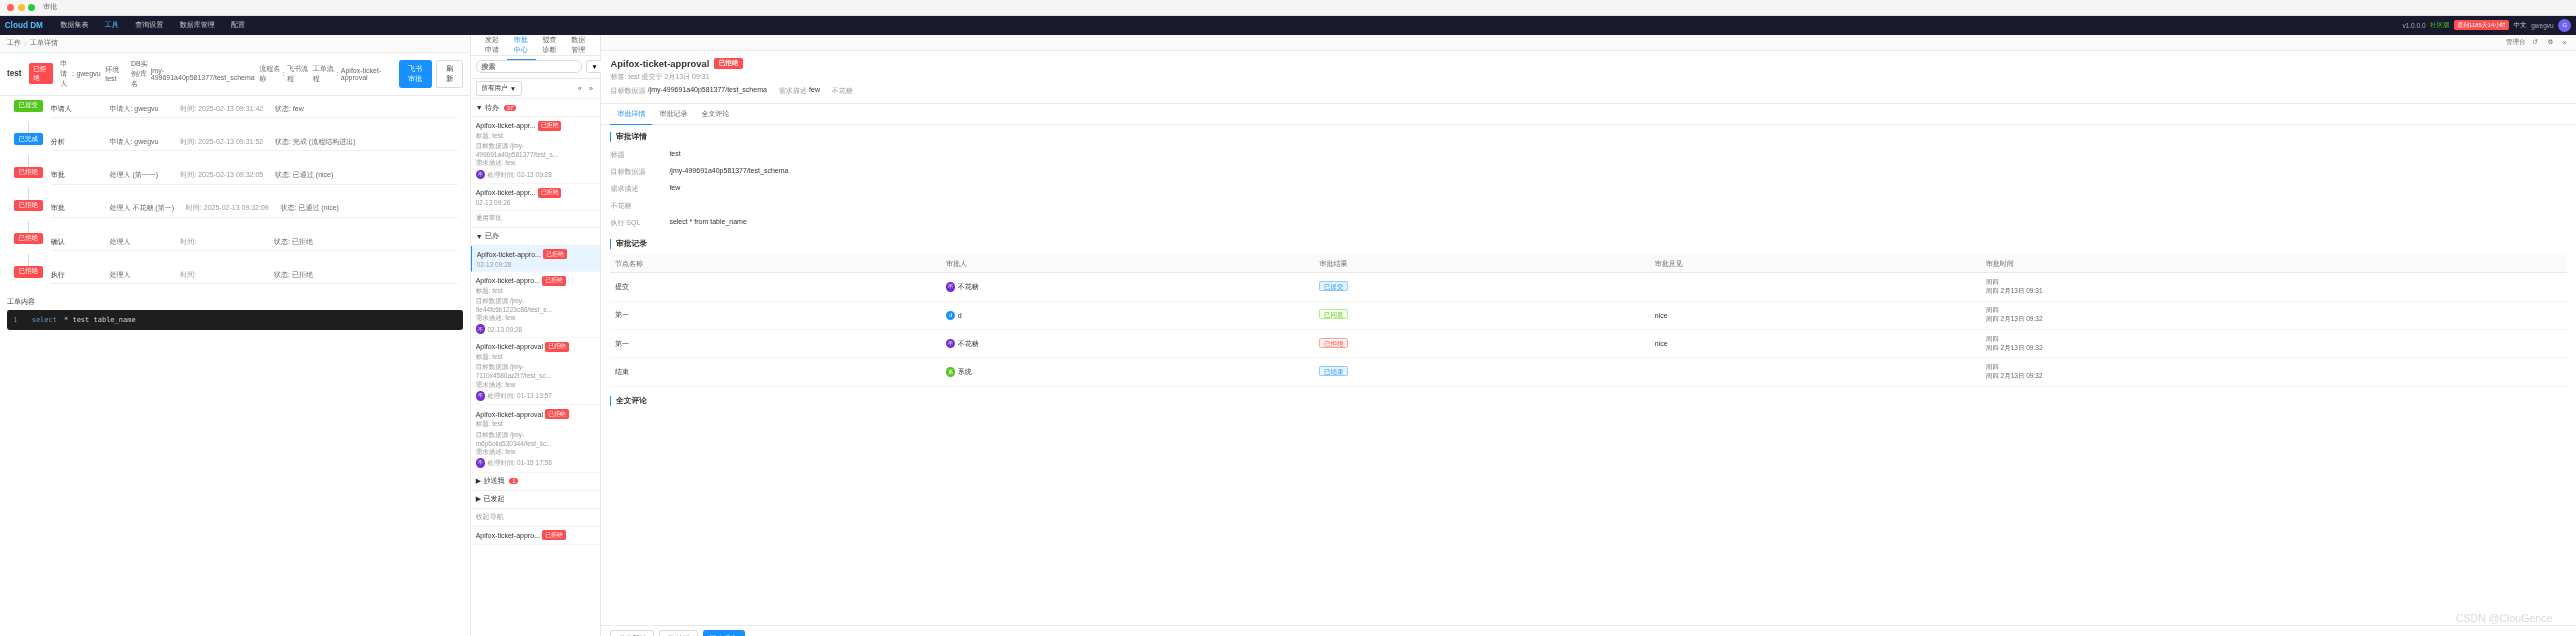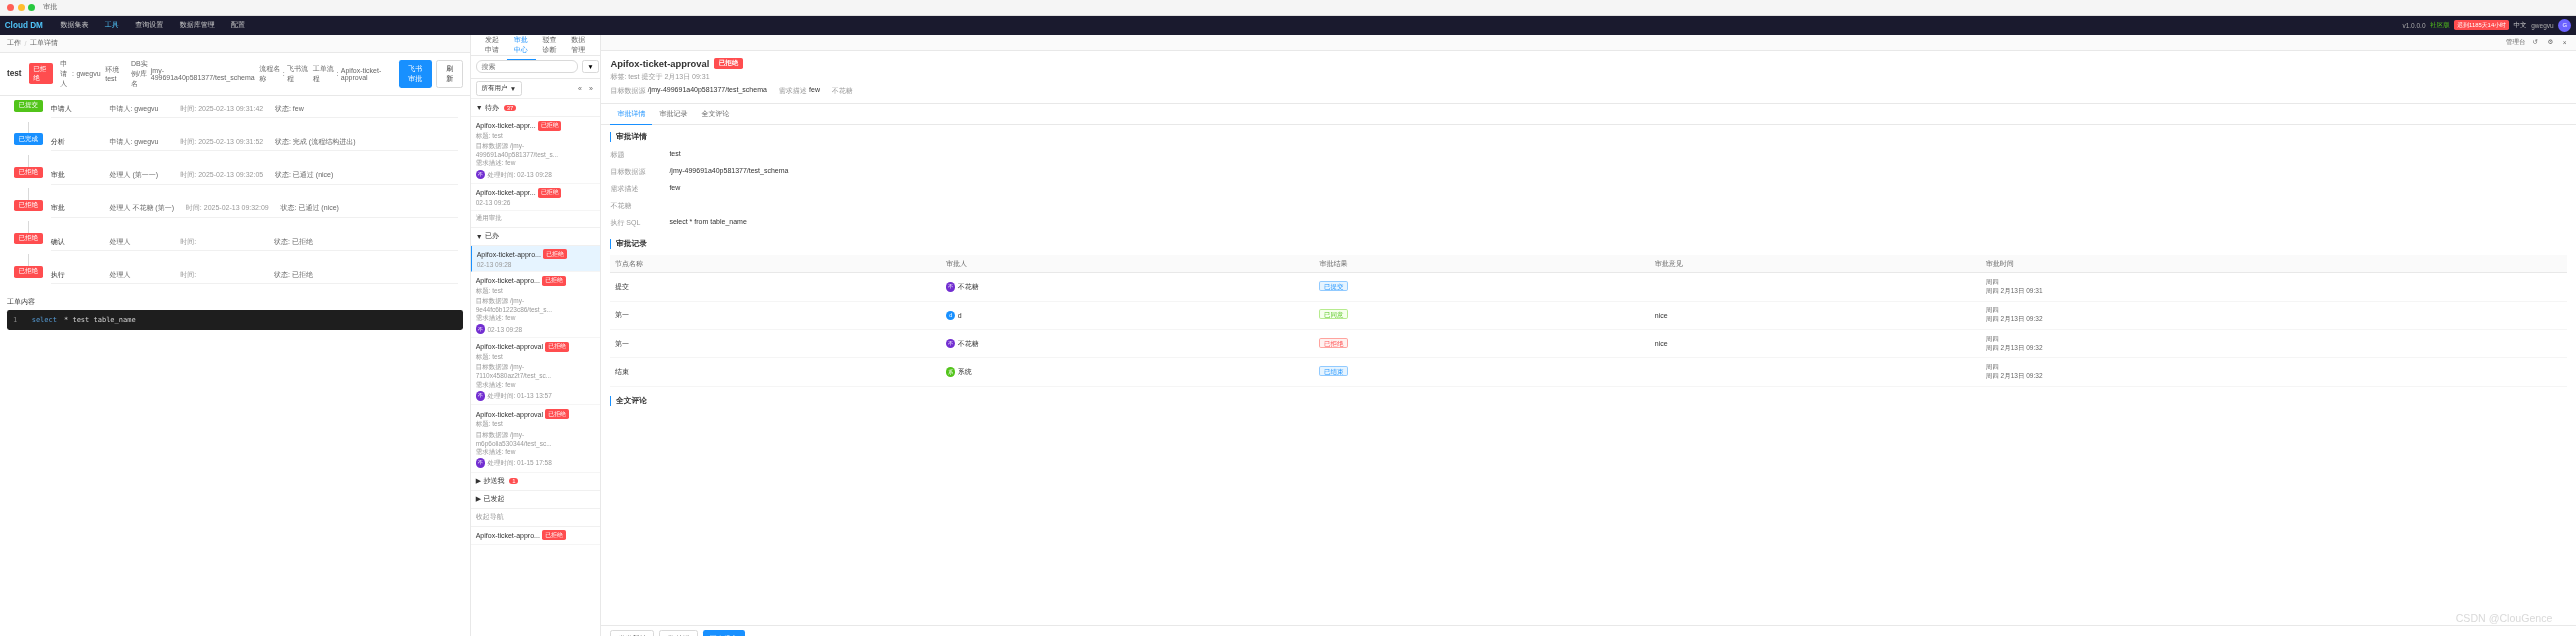--- a/index.html
+++ b/index.html
@@ -70,21 +70,21 @@
     
     .right-panel { flex: 1; background: #fff; display: flex; flex-direction: column; overflow: hidden; }
 
     
     .tab-bar { display: flex; align-items: center; padding: 0 7px; border-bottom: 0.6px solid #e8e8e8; background: #fff; height: 21px; gap: 0; }
     .tab-item { padding: 4.7px 7px; font-size: 7px; cursor: pointer; color: #666; border-bottom: 1.2px solid transparent; margin-bottom: -0.6px; }
     .tab-item.active { color: #1890ff; border-bottom-color: #1890ff; font-weight: 500; }
 
     
     .ac-header { display: flex; align-items: center; padding: 4.7px; border-bottom: 0.6px solid #e8e8e8; gap: 3.5px; }
-    .ac-search { flex: 1; border: 0.6px solid #d9d9d9; border-radius: 6px; padding: 1.8px 4.7px; font-size: 7px; outline: none; }
+    .ac-search { flex: 1; border: 0.6px solid #d9d9d9; border-radius: 6px; padding: 1.8px 4.7px; font-size: 7px; outline: none; font-weight: bold; }
     .ac-filter-btn { border: 0.6px solid #d9d9d9; background: #fff; padding: 1.8px 4.7px; border-radius: 2.4px; cursor: pointer; font-size: 6.5px; }
 
     
     .ac-section { padding: 0; }
     .ac-section-header { display: flex; align-items: center; padding: 3.5px 4.7px; cursor: pointer; font-size: 7px; font-weight: 500; color: #333; gap: 2.4px; border-bottom: 0.6px solid #f0f0f0; }
     .ac-section-count { background: #ff4d4f; color: #fff; border-radius: 4.7px; padding: 0 2.9px; font-size: 5.9px; margin-left: 2.4px; }
     .ac-card { padding: 3.5px 4.7px; border-bottom: 0.6px solid #f5f5f5; cursor: pointer; background: #fff; }
     .ac-card.active { background: #e6f4ff; border-left: 1.2px solid #1890ff; }
     .ac-card-title { font-size: 7px; color: #333; font-weight: 500; display: flex; align-items: center; gap: 2.4px; }
     .ac-card-meta { font-size: 6.5px; color: #999; margin-top: 1.2px; }

